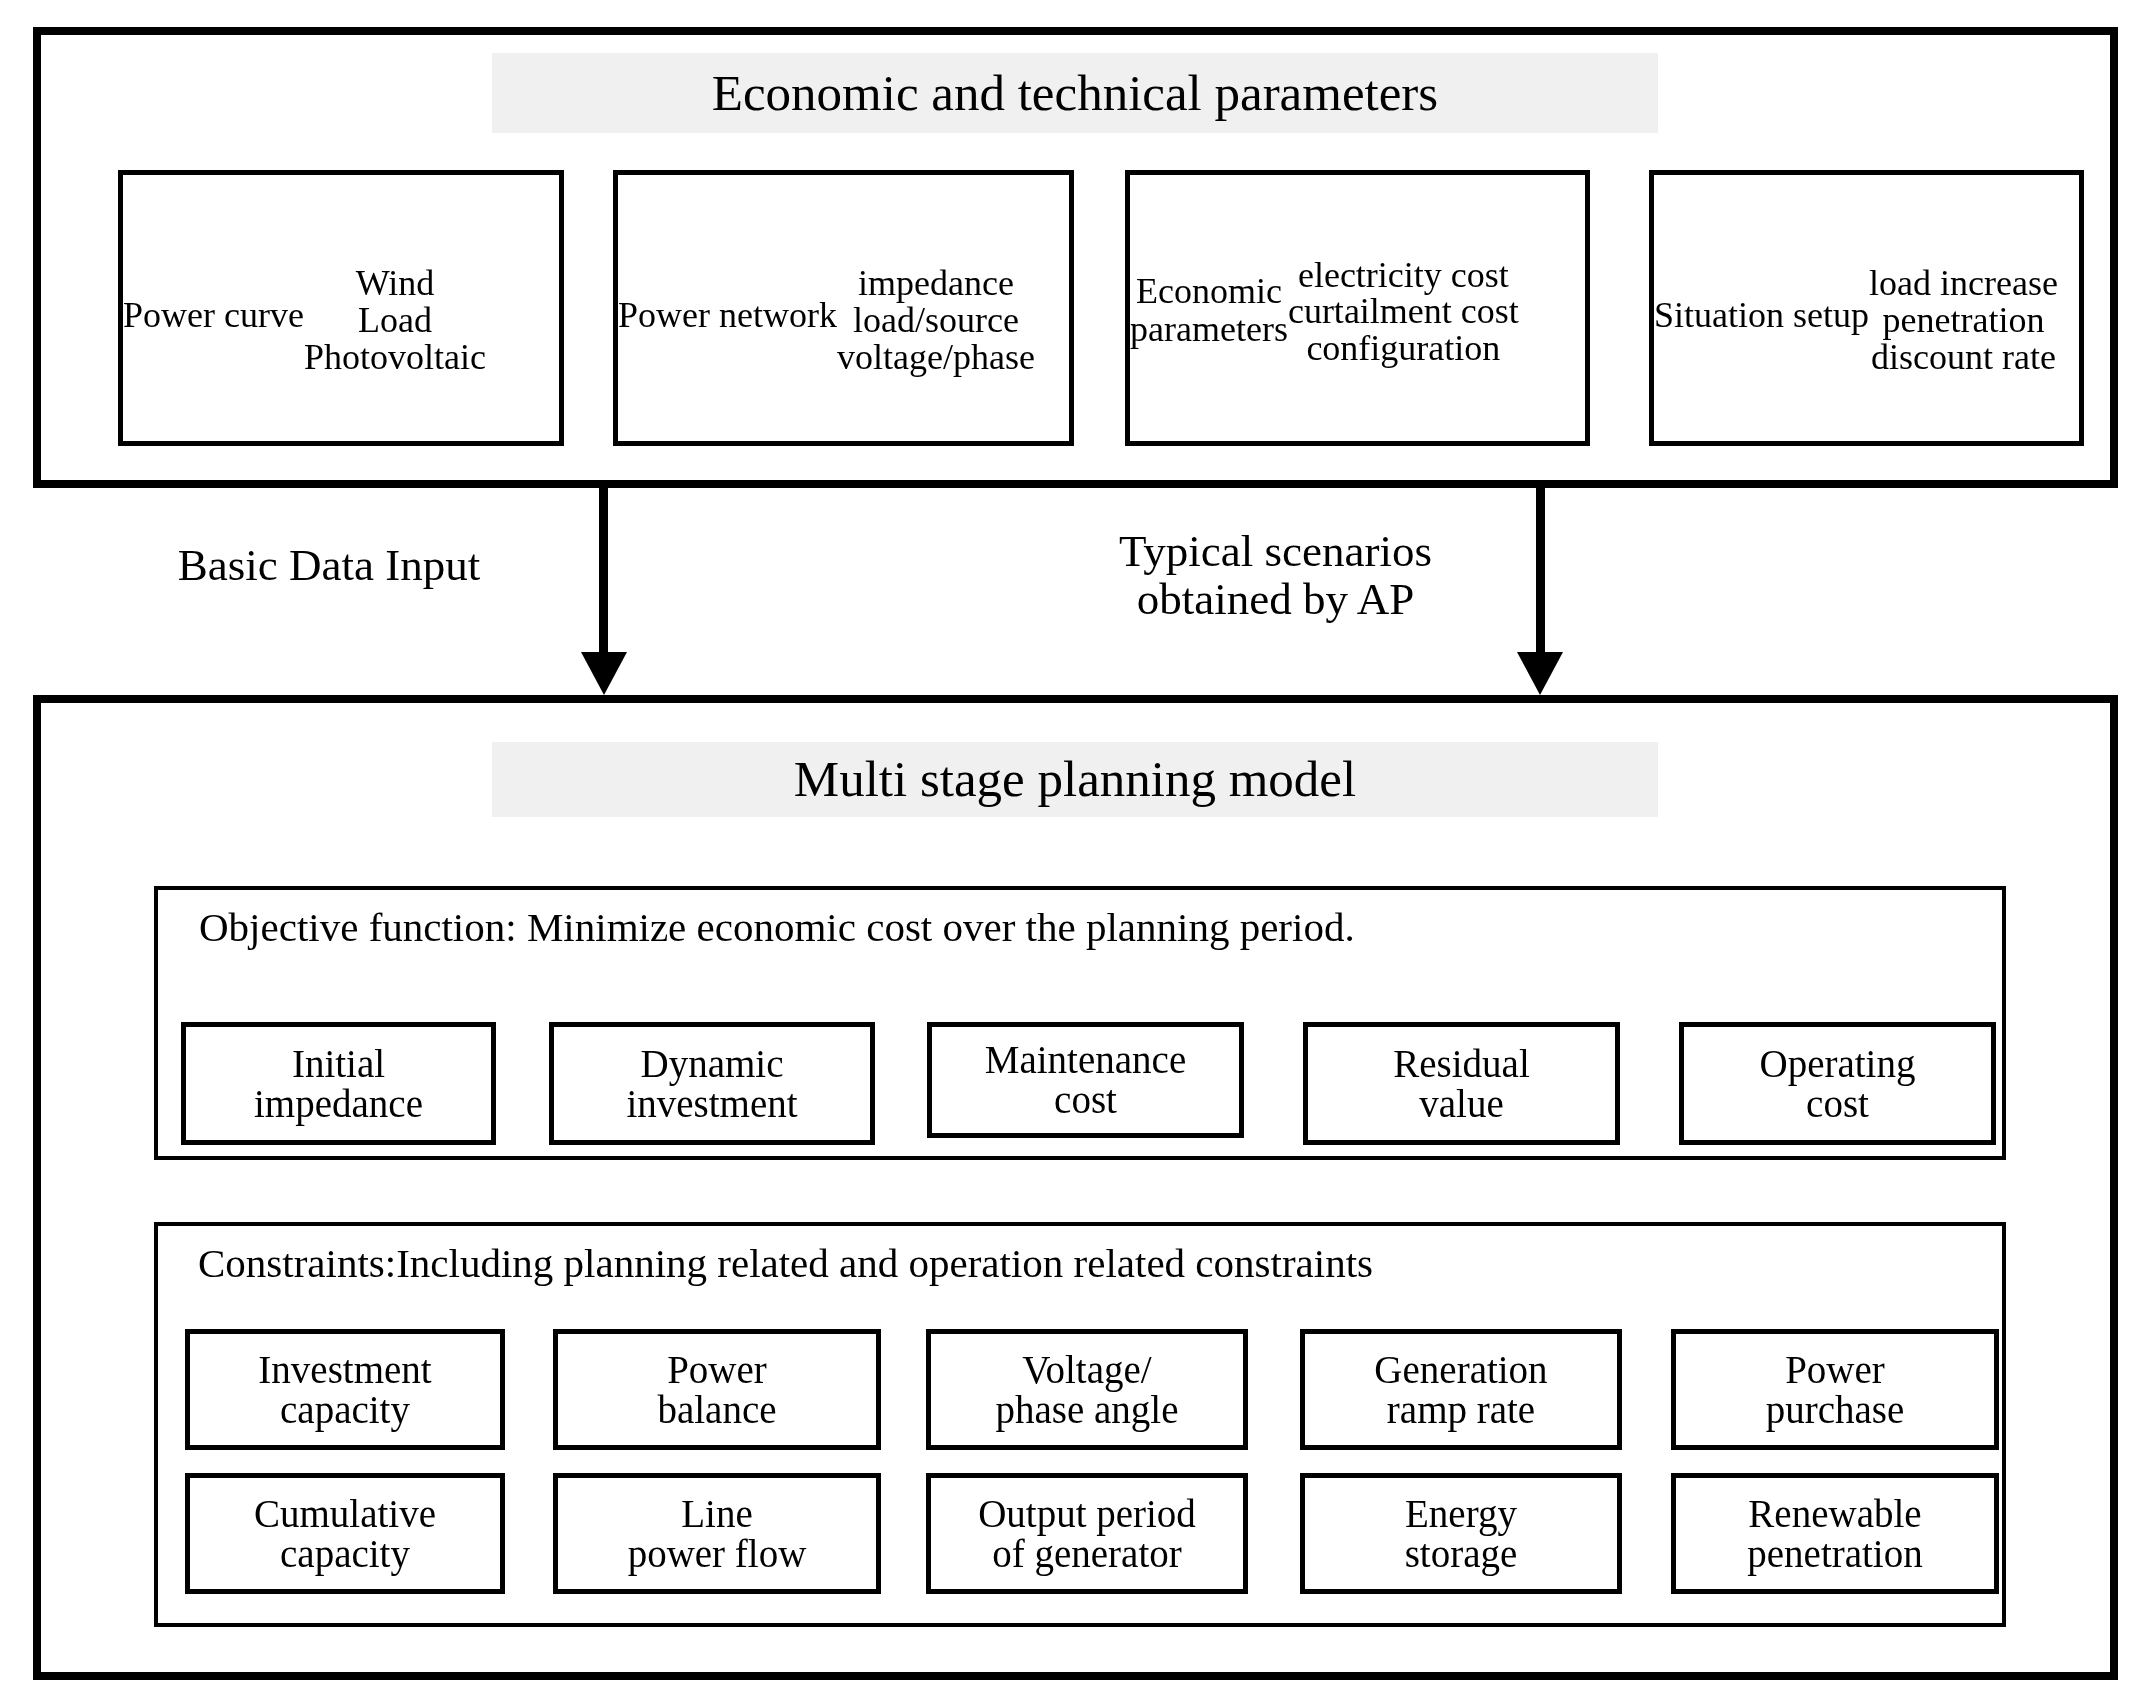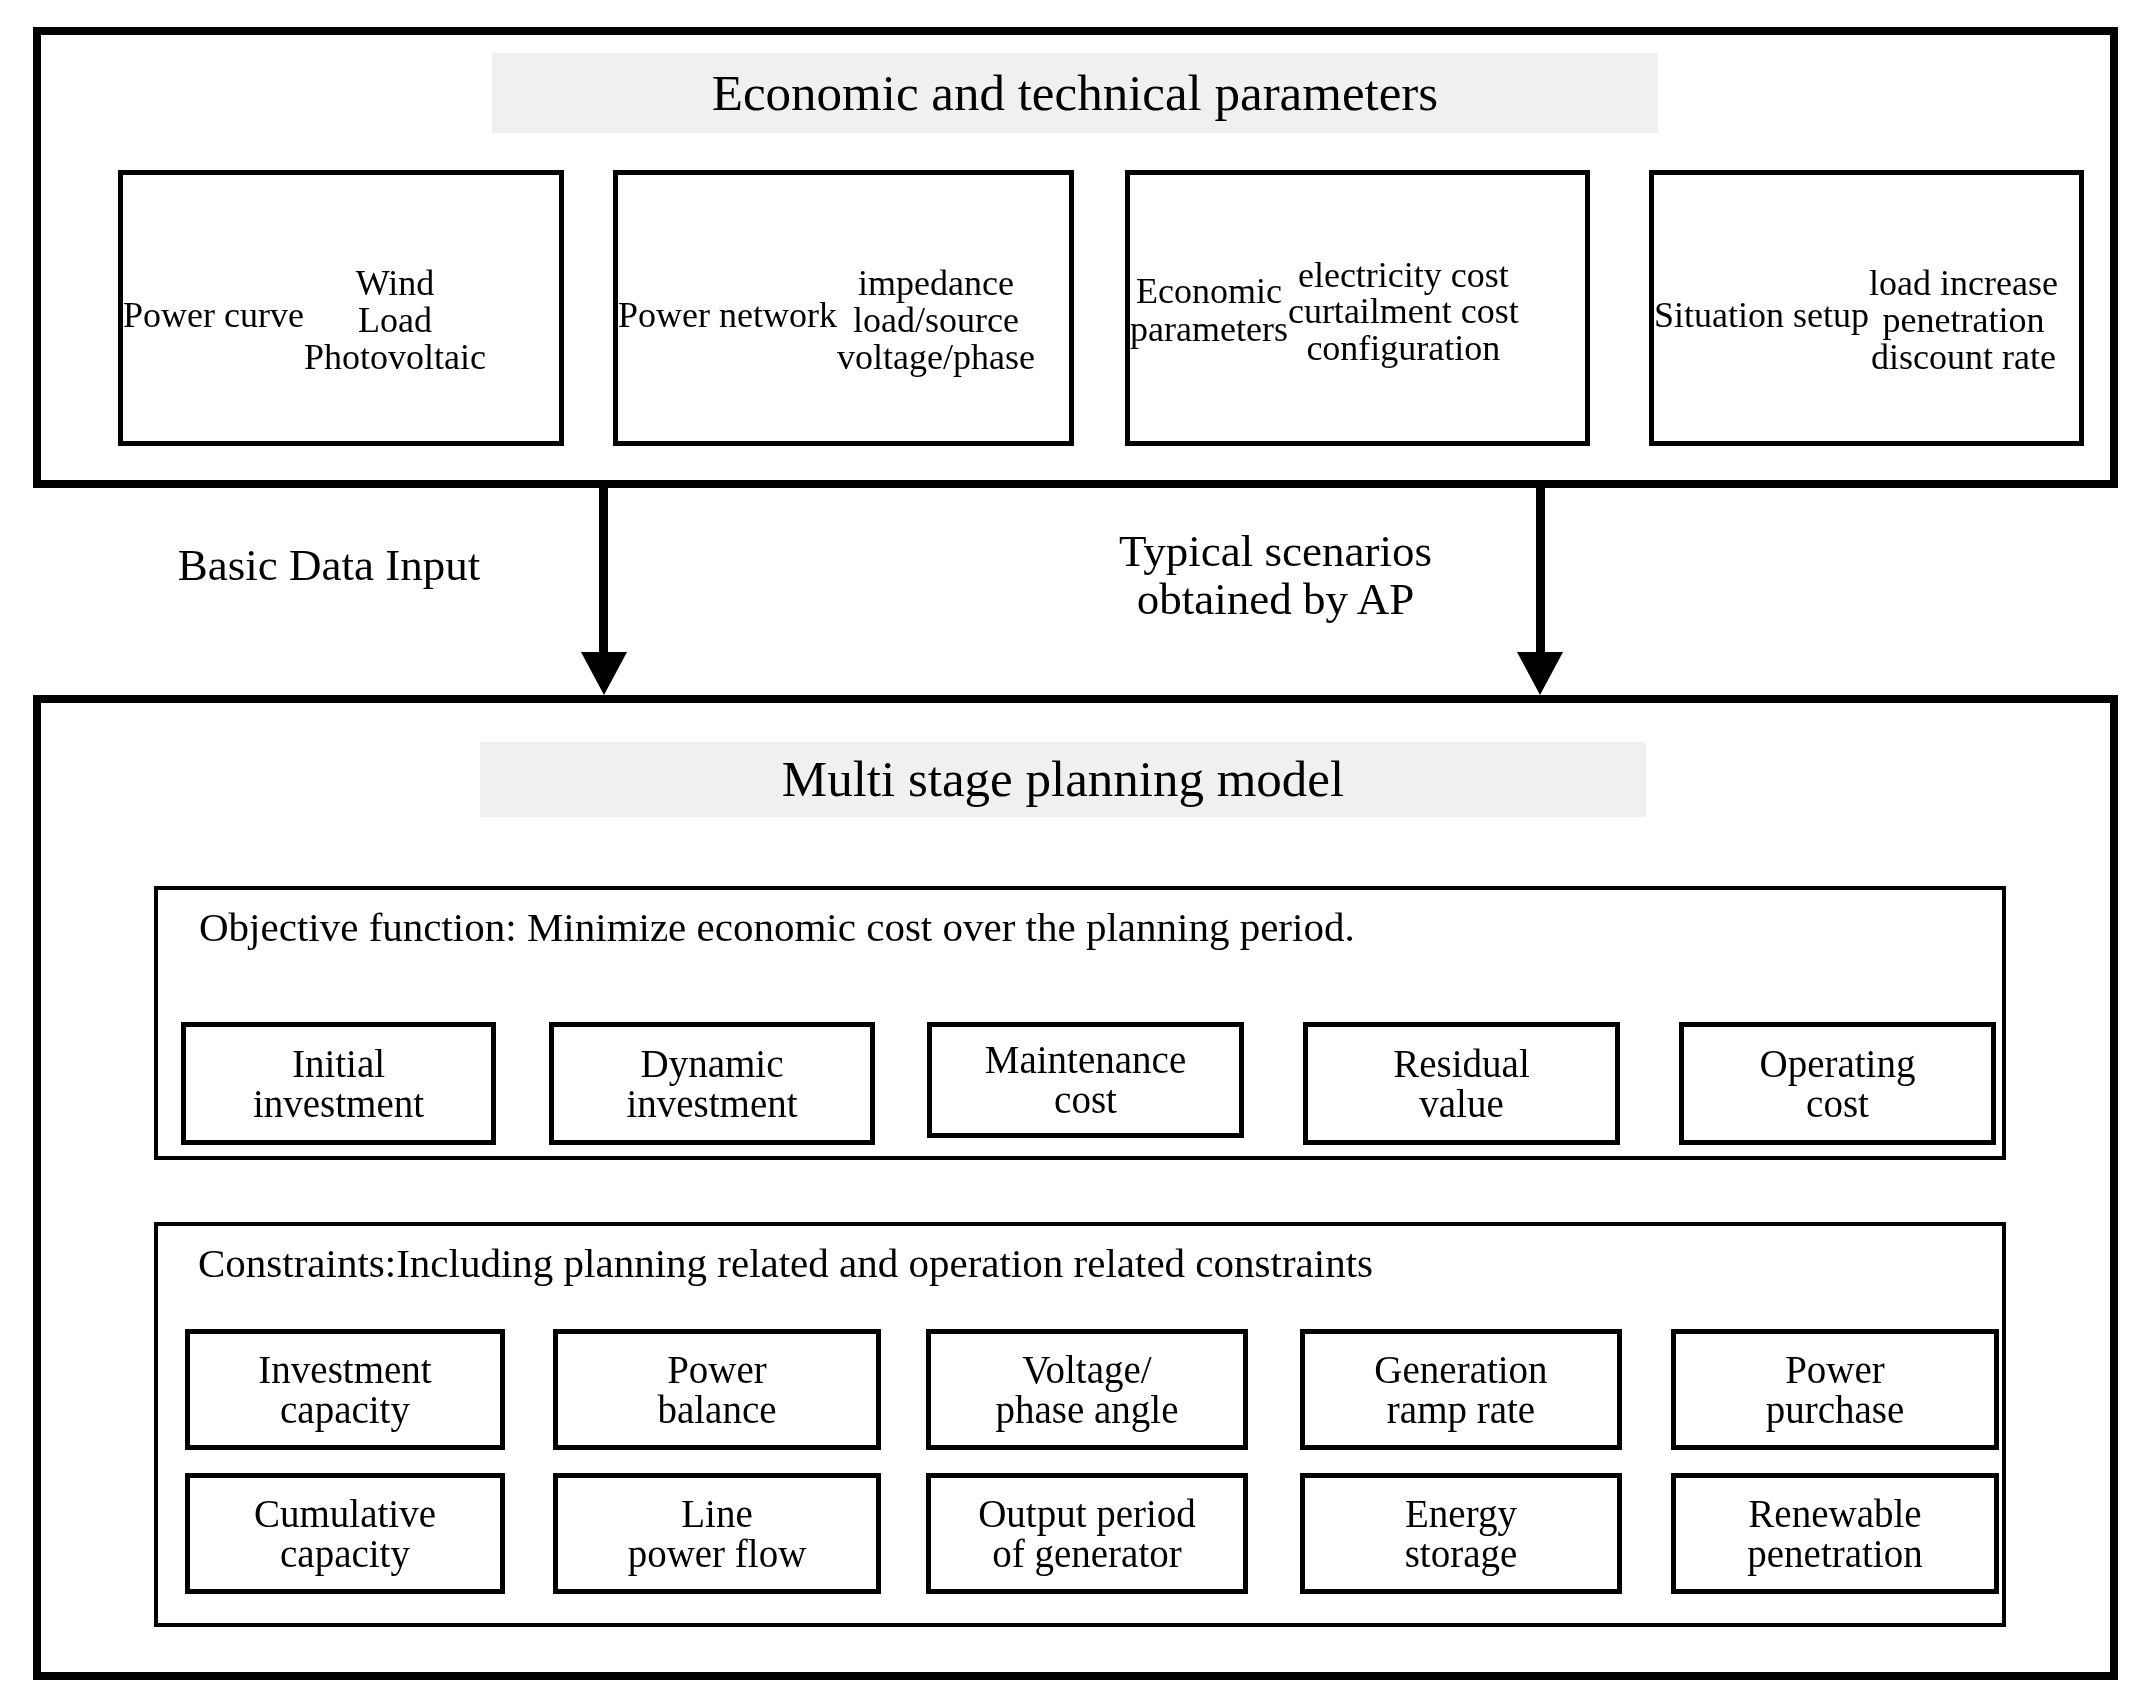--- a/index.html
+++ b/index.html
@@ -178,30 +178,30 @@
   <div class="arrow-head" style="left:581px; top:652px;"></div>
   <div class="arrow-label" style="left:82px; top:542px; width:494px;">Basic Data Input</div>
 
   <div class="arrow-shaft" style="left:1536px; top:488px; height:171px;"></div>
   <div class="arrow-head" style="left:1517px; top:652px;"></div>
   <div class="arrow-label" style="left:1015px; top:528px; width:521px;">Typical scenarios
 obtained by AP</div>
 
   <div class="outer-frame" style="left:33px; top:695px; width:2085px; height:985px;"></div>
 
-  <div class="banner" style="left:480px; top:742px; width:1166px; height:75px;">
+  <div class="banner" style="left:492px; top:742px; width:1166px; height:75px;">
     <span class="banner-text">Multi stage planning model</span>
   </div>
 
   <div class="panel" style="left:154px; top:886px; width:1852px; height:274px;"></div>
   <div class="panel-caption" style="left:199px; top:907px;">Objective function: Minimize economic cost over the planning period.</div>
 
   <div class="chip" style="left:181px; top:1022px; width:315px; height:123px;">
     <span class="chip-text">Initial
-investment</span>
+impedance</span>
   </div>
   <div class="chip" style="left:549px; top:1022px; width:326px; height:123px;">
     <span class="chip-text">Dynamic
 investment</span>
   </div>
   <div class="chip" style="left:927px; top:1022px; width:317px; height:116px;">
     <span class="chip-text">Maintenance
 cost</span>
   </div>
   <div class="chip" style="left:1303px; top:1022px; width:317px; height:123px;">

